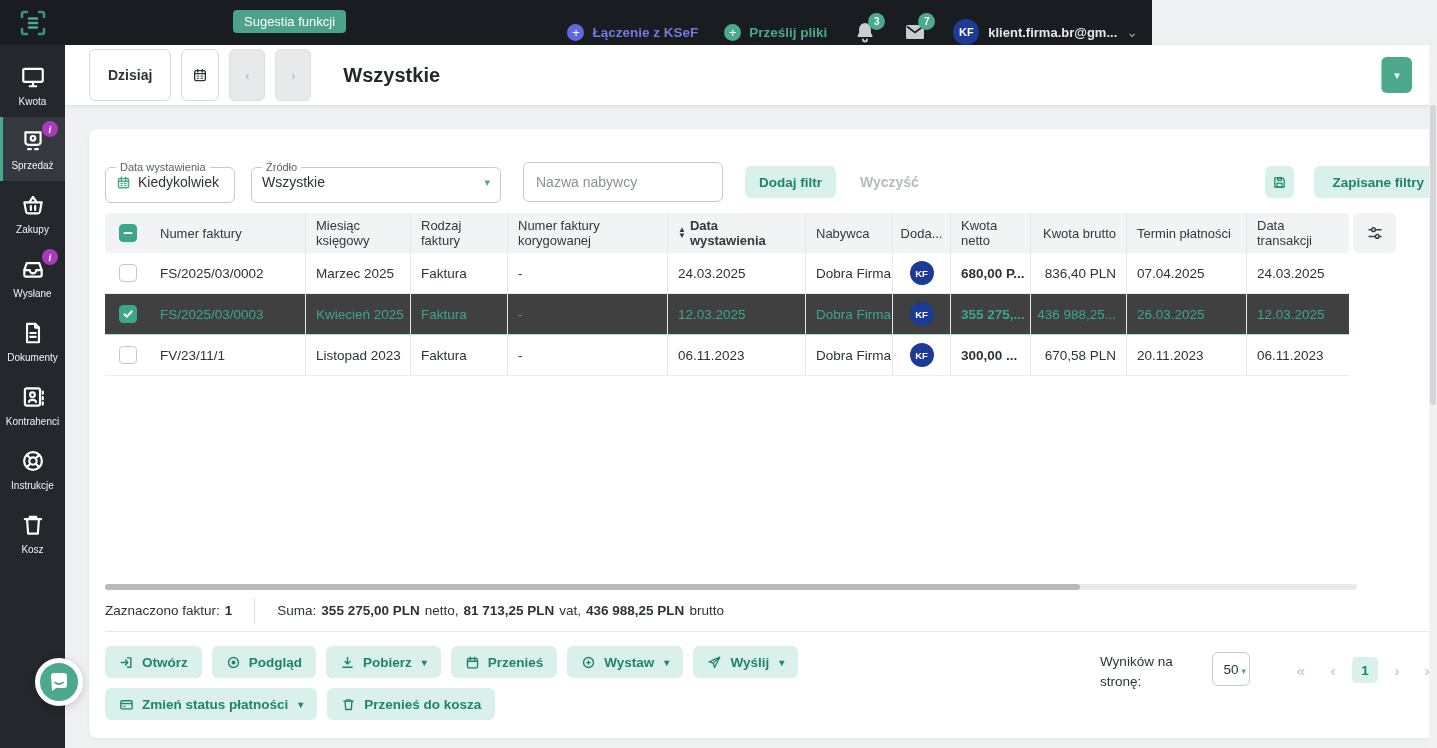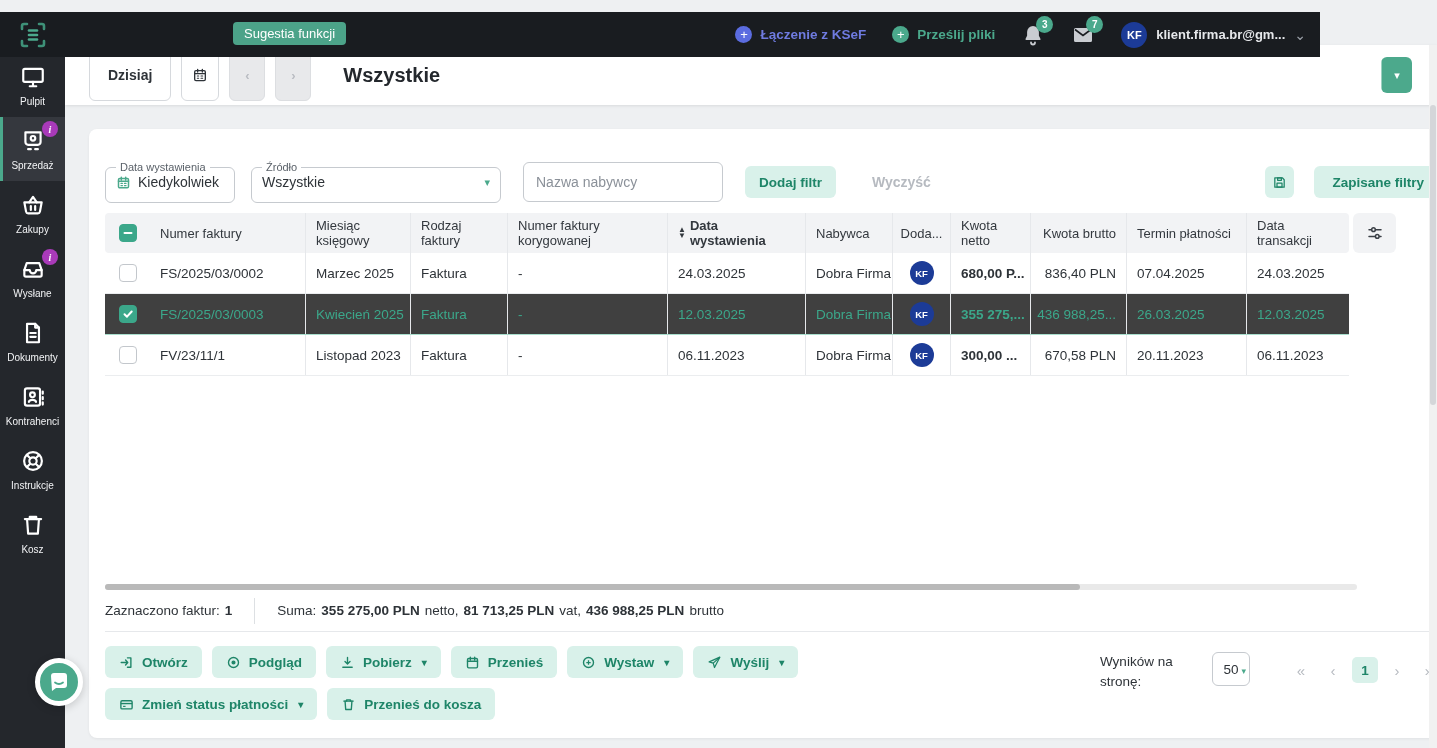--- a/index.html
+++ b/index.html
@@ -1,21 +1,21 @@
 <!DOCTYPE html>
 <html><head>
 <meta charset="utf-8">
 <style>
   * { box-sizing: border-box; margin: 0; padding: 0; }
   html,body { width:1437px; height:748px; overflow:hidden; }
   body { font-family:"Liberation Sans", sans-serif; background:#EEF0F2; position:relative; color:#2E3338; }
   svg { display:block; }
 
   
-  .topbar { position:absolute; top:12px; left:0; width:1320px; height:45px; background:#191C20; display:flex; align-items:center; z-index:30; }
+  .topbar { position:absolute; top:0; left:0; width:1152px; height:45px; background:#191C20; display:flex; align-items:flex-end; z-index:30; }
   .logo { position:absolute; left:18px; top:8px; width:30px; height:30px; }
   .suggest-badge { position:absolute; left:233px; top:10px; background:#4CA389; color:#fff; font-size:13px; padding:4px 11px; border-radius:4px; }
   .topbar-right { margin-left:auto; display:flex; align-items:center; gap:26px; padding-right:14px; }
   .top-link { display:flex; align-items:center; gap:8px; font-size:13.5px; font-weight:700; cursor:pointer; }
   .top-link.ksef { color:#6F7BE0; }
   .top-link.upload { color:#4BA98C; }
   .plus-circle { width:17px; height:17px; border-radius:50%; display:flex; align-items:center; justify-content:center; color:#fff; font-size:13px; font-weight:400; line-height:1; }
   .plus-circle.blue { background:#5B6CE0; }
   .plus-circle.green { background:#4BA98C; }
   .icon-btn { position:relative; width:24px; height:24px; color:#C9CCD1; cursor:pointer; }
@@ -58,21 +58,21 @@
   .fld-inner { display:flex; align-items:center; gap:7px; font-size:14px; color:#2E3338; margin-top:1px; }
   .fld-date { width:130px; }
   .fld-src { width:250px; margin-left:16px; cursor:pointer; }
   .fld-src .fld-inner { justify-content:space-between; }
   .cal-mini { color:#4BA98C; width:15px; height:15px; }
   .caret-green { color:#4BA98C; font-size:11px; }
   .input-buyer { margin-left:22px; width:200px; height:40px; border:1px solid #C6CACF; border-radius:6px; padding:0 12px; font-size:14px; font-family:"Liberation Sans",sans-serif; color:#2E3338; }
   .input-buyer::placeholder { color:#8B9199; }
   .btn-mint { background:#D9F1EA; color:#1E8568; border:none; border-radius:6px; height:32px; display:flex; align-items:center; gap:8px; padding:0 14px; font-size:13.5px; font-weight:700; cursor:pointer; font-family:"Liberation Sans",sans-serif; }
   .btn-addfilter { margin-left:22px; }
-  .btn-clear { margin-left:36px; background:none; border:none; color:#B6BAC0; font-size:14px; font-weight:600; cursor:default; }
+  .btn-clear { margin-left:24px; background:none; border:none; color:#B6BAC0; font-size:14px; font-weight:600; cursor:default; }
   .filter-spacer { flex:1; }
   .btn-save-icon { width:29px; padding:0; justify-content:center; }
   .btn-savedfilters { margin-left:20px; padding:0 18px; }
 
   
   .table-wrap { position:relative; width:1291px; }
   .t-row { display:flex; width:1244px; }
   .thead { background:#F2F3F5; border-radius:4px; }
   .th { height:40px; display:flex; align-items:center; font-size:13px; color:#33383E; padding:0 10px; }
   .td { height:40px; display:flex; align-items:center; font-size:13.5px; padding:0 10px; overflow:hidden; white-space:nowrap; }
@@ -177,21 +177,21 @@
 </div>
 
 <div class="sidebar">
   <div class="side-item">
     <span class="side-icon">
       <svg viewBox="0 0 24 24" fill="none" stroke="currentColor" stroke-width="2" stroke-linecap="round" stroke-linejoin="round">
           <rect x="3" y="4.5" width="18" height="12" rx="1.5"></rect>
           <path d="M9 20.5h6M12 16.5v4"></path>
         </svg>
     </span>
-    <span class="side-label">Pulpit</span>
+    <span class="side-label">Kwota</span>
   </div>
   <div class="side-item active">
     <span class="info-badge">i</span>
     <span class="side-icon">
       <svg viewBox="0 0 24 24" fill="none" stroke="currentColor" stroke-width="2" stroke-linecap="round" stroke-linejoin="round">
           <path d="M5 4h14v9a2.5 2.5 0 0 1-2.5 2.5h-9A2.5 2.5 0 0 1 5 13z"></path>
           <circle cx="12" cy="9.5" r="2.1"></circle>
           <path d="M7.5 19.5h2.5M14 19.5h2.5"></path>
         </svg>
     </span>

